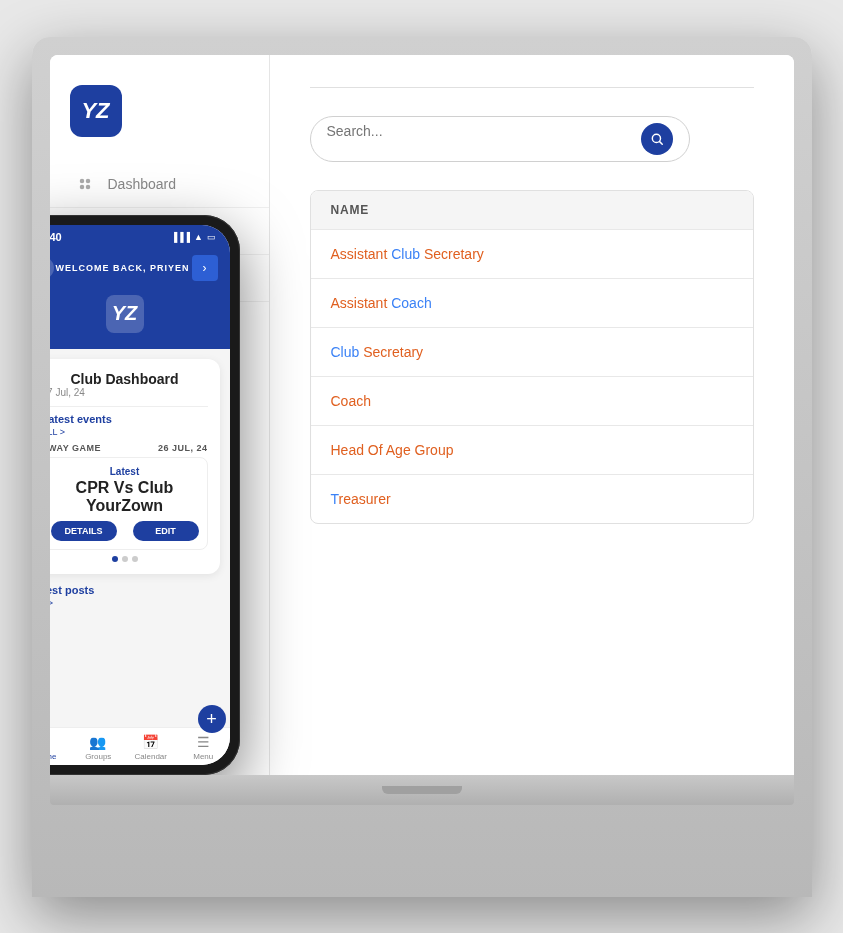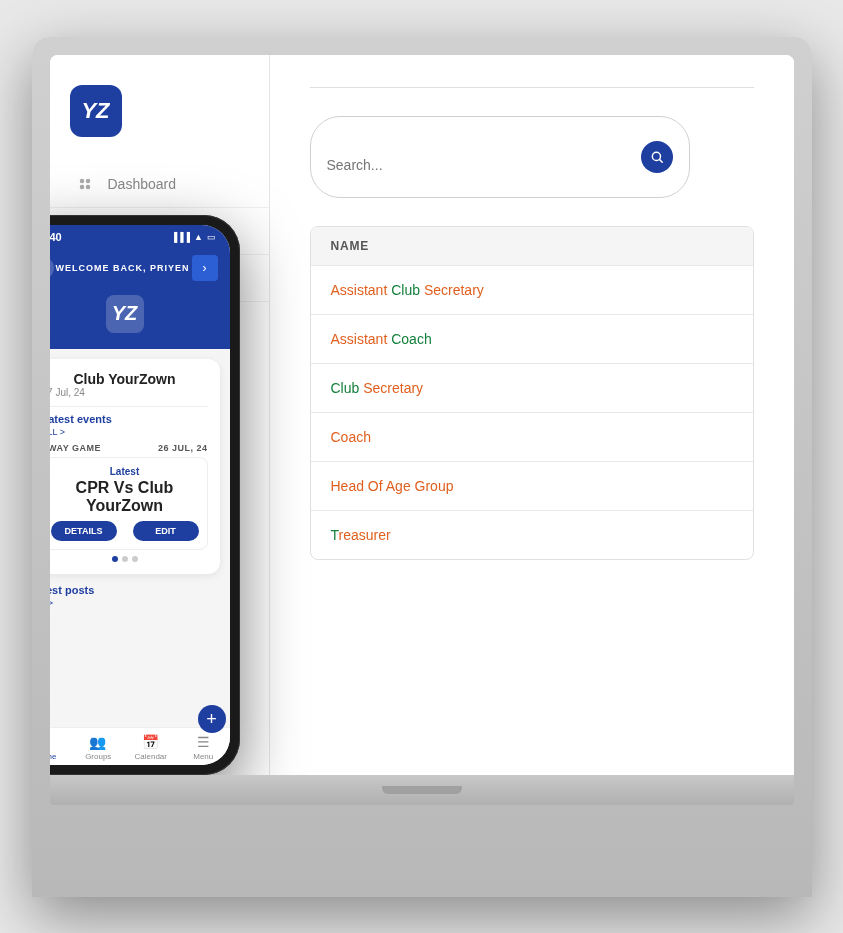--- a/index.html
+++ b/index.html
@@ -121,24 +121,24 @@
     }
 
     .divider-line {
       height: 1px;
       background: #e0e0e0;
       margin-bottom: 28px;
     }
 
     .search-bar {
       display: flex;
-      align-items: flex-end;
+      align-items: flex-start;
       border: 1.5px solid #d0d0d0;
       border-radius: 30px;
-      padding: 24px 16px;
+      padding: 6px 16px;
       margin-bottom: 28px;
       max-width: 380px;
     }
 
     .search-input {
       flex: 1;
       border: none;
       outline: none;
       font-size: 14px;
       color: #aaa;
@@ -178,21 +178,21 @@
       border-top: 1px solid #e8e8e8;
       font-size: 14px;
       cursor: pointer;
     }
 
     .role-name {
       color: #e06020;
     }
 
     .role-name .highlight {
-      color: #15803d;
+      color: #3b82f6;
     }
 
     
     .phone-overlay {
       position: absolute;
       left: -40px;
       bottom: 0px;
       width: 230px;
       height: 560px;
       z-index: 10;
@@ -613,21 +613,21 @@
             <div class="phone-header-title">WELCOME BACK, PRIYEN</div>
             <div class="phone-nav-arrow">›</div>
           </div>
 
           <div class="phone-logo-area">
             <div class="phone-logo">YZ</div>
           </div>
 
           <div class="phone-body">
             <div class="phone-club-card">
-              <div class="phone-club-name">Club YourZown</div>
+              <div class="phone-club-name">Club Dashboard</div>
               <div class="phone-club-date">17 Jul, 24</div>
               <div class="phone-divider"></div>
               <div class="phone-section-title">Latest events</div>
               <div class="phone-all-link">ALL &gt;</div>
 
               <div class="phone-event-row">
                 <span>AWAY GAME</span>
                 <span>26 Jul, 24</span>
               </div>
 

